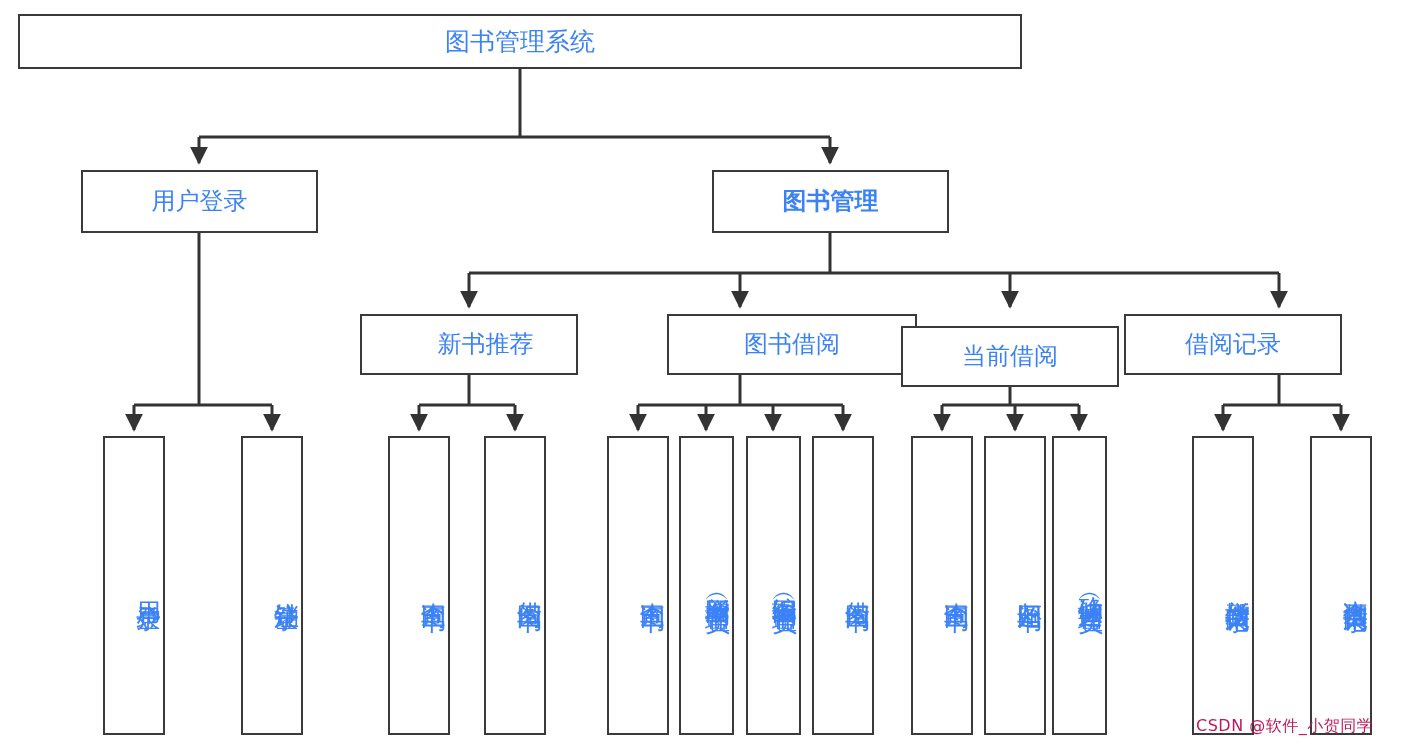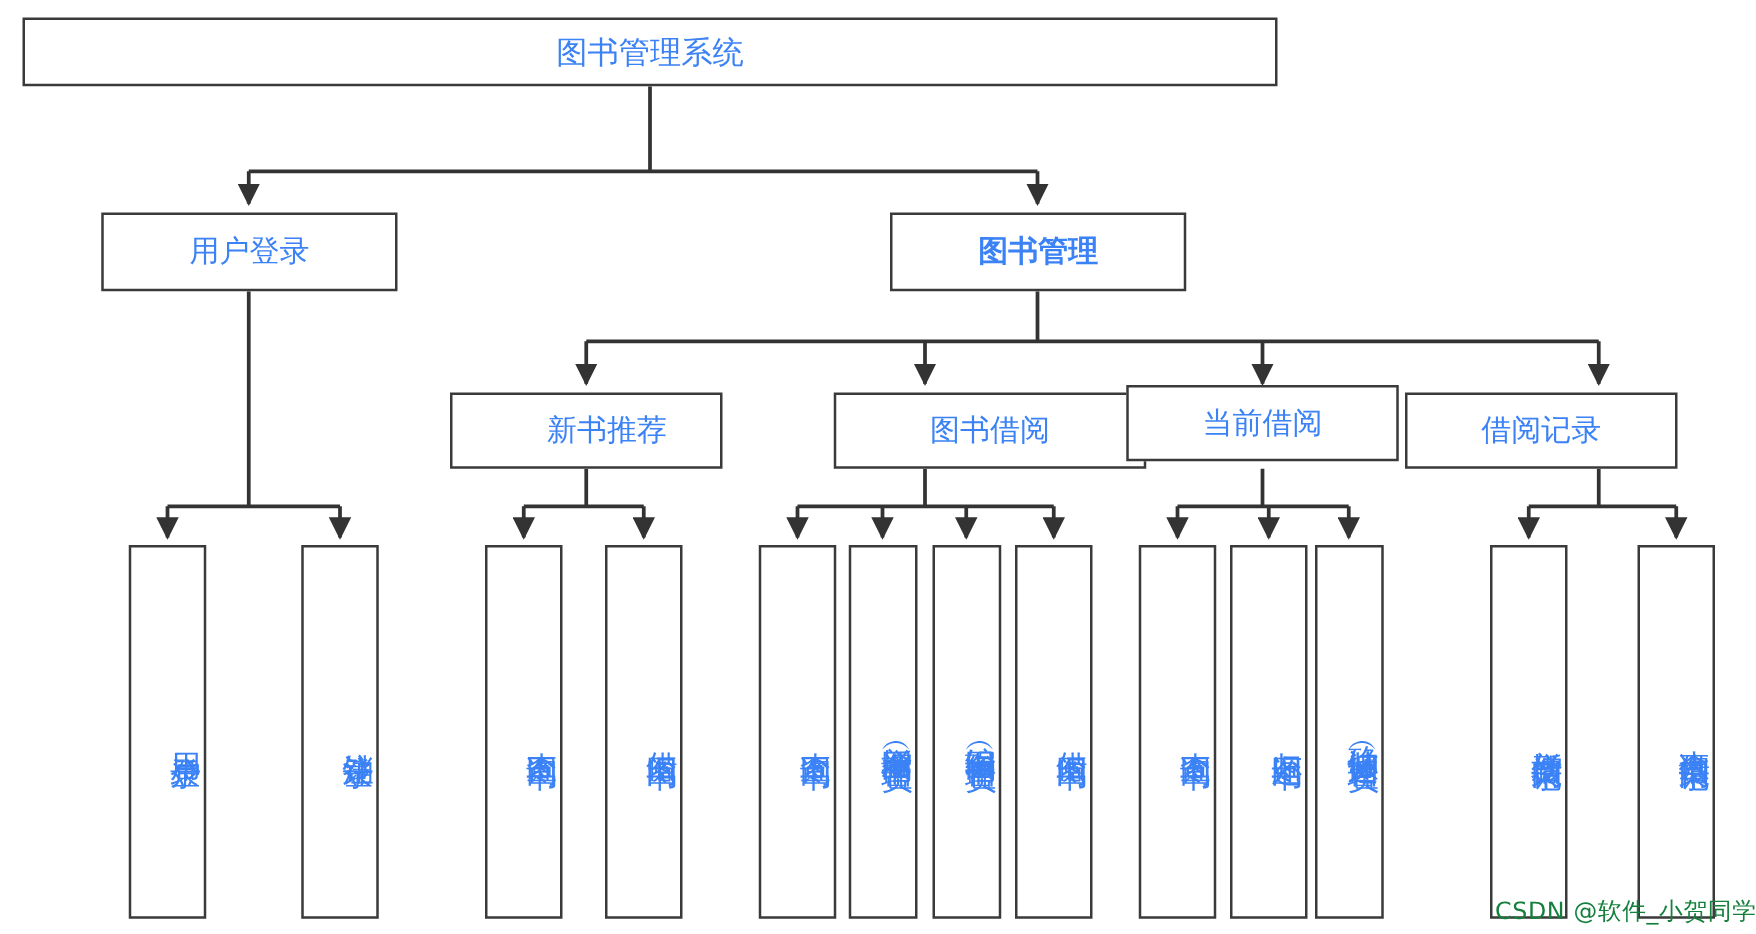--- a/index.html
+++ b/index.html
@@ -53,22 +53,22 @@
     align-items: flex-start;
     justify-content: center;
   }
   .node.v span {
     writing-mode: vertical-rl;
     text-orientation: upright;
     display: block;
   }
   .watermark {
     position: absolute;
-    font-size: 19px;
-    color: #15803d;
+    font-size: 16px;
+    color: #be185d;
     white-space: nowrap;
     letter-spacing: 0.5px;
   }
 </style>
 </head>
 <body>
 
 <div id="canvas">
 
   <svg id="edges" viewBox="0 0 1405 747" xmlns="http://www.w3.org/2000/svg">
@@ -131,21 +131,21 @@
   <div class="node h" id="node-l2-1" style="left: 712px; top: 170px; width: 237px; height: 63px; font-weight: bold;">
     <span>图书管理</span>
   </div>
 
   <div class="node h" id="node-l3-0" style="left: 360px; top: 314px; width: 218px; height: 61px; padding-left: 33px;">
     <span>新书推荐</span>
   </div>
   <div class="node h" id="node-l3-1" style="left: 631px; top: 314px; width: 250px; height: 61px; margin-left: 36px;">
     <span>图书借阅</span>
   </div>
-  <div class="node h" id="node-l3-2" style="left: 901px; top: 308px; width: 218px; height: 61px;">
+  <div class="node h" id="node-l3-2" style="left: 901px; top: 326px; width: 218px; height: 61px;">
     <span>当前借阅</span>
   </div>
   <div class="node h" id="node-l3-3" style="left: 1124px; top: 314px; width: 218px; height: 61px;">
     <span>借阅记录</span>
   </div>
 
   <div class="node v" id="node-leaf-0" style="left: 103px; top: 436px; width: 62px; height: 299px;">
     <span>用户登录</span>
   </div>
   <div class="node v" id="node-leaf-1" style="left: 241px; top: 436px; width: 62px; height: 299px;">

